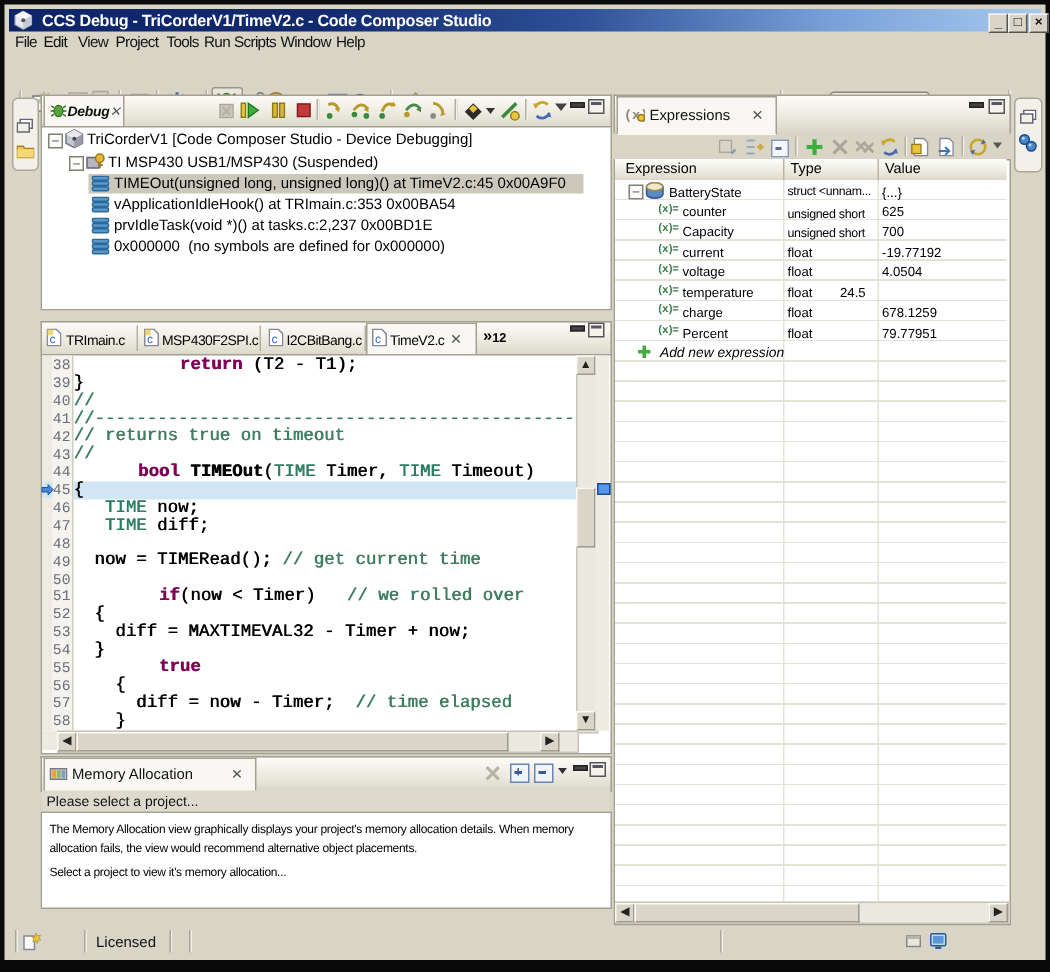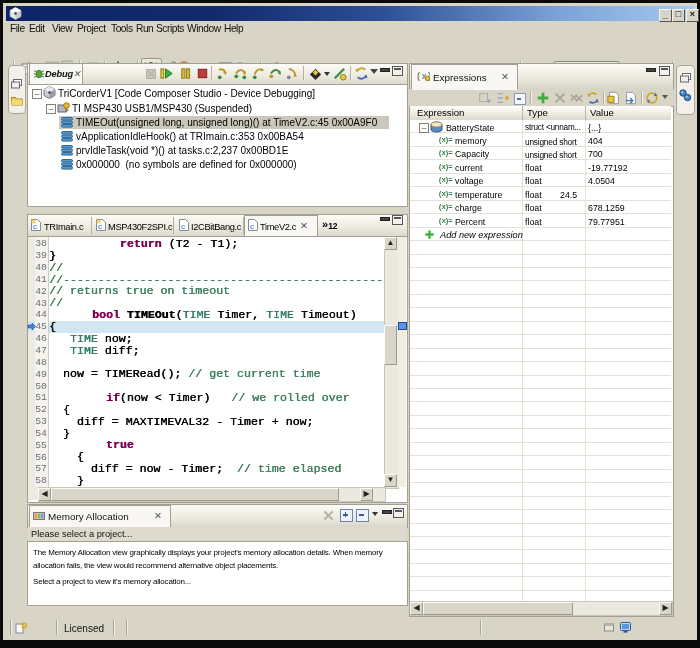--- a/index.html
+++ b/index.html
@@ -46,20 +46,21 @@
 </head>
 <body>
 <div id="frame"></div>
 <div id="title">
   <svg class="a" style="left:3px;top:1px" width="13" height="13" viewBox="0 0 13 13">
     <polygon points="6.5,0.5 12,3.5 12,9.5 6.5,12.5 1,9.5 1,3.5" fill="#e8e8f0" stroke="#9aa" stroke-width="0.8"></polygon>
     <polygon points="6.5,0.5 12,3.5 6.5,6.5 1,3.5" fill="#fbfbfd"></polygon>
     <polygon points="6.5,6.5 12,3.5 12,9.5 6.5,12.5" fill="#c9c9d6"></polygon>
     <circle cx="6.5" cy="6.5" r="1.4" fill="#555"></circle>
   </svg>
+  <div class="txt">CCS Debug - TriCorderV1/TimeV2.c - Code Composer Studio</div>
   <div class="winbtn" style="left:653px;"><span style="position:relative;top:1px">_</span></div>
   <div class="winbtn" style="left:666px;">□</div>
   <div class="winbtn" style="left:680px;">×</div>
 </div>
 <div id="menubar">
   <span class="mi" style="left:4px">File</span>
   <span class="mi" style="left:23px">Edit</span>
   <span class="mi" style="left:46px">View</span>
   <span class="mi" style="left:71px">Project</span>
   <span class="mi" style="left:105px">Tools</span>
@@ -564,34 +565,34 @@
   <div class="exp" style="left:419px;top:123px">–</div>
   <svg class="a" style="left:430px;top:121px" width="13" height="12" viewBox="0 0 13 12">
     <ellipse cx="6.5" cy="3.5" rx="5.5" ry="2.6" fill="#f0e8c8" stroke="#9a8a5a"></ellipse>
     <path d="M1 3.5 v5 a5.5 2.6 0 0 0 11 0 v-5" fill="#5a8ac0" stroke="#2a5a90"></path>
     <ellipse cx="6.5" cy="3.5" rx="5.5" ry="2.6" fill="#f0e8c8" stroke="#9a8a5a"></ellipse>
   </svg>
   <div class="erow" style="left:446px;top:122.5px">BatteryState</div>
   <div class="erow" style="left:525px;top:122.5px;font-size:8.2px;letter-spacing:-0.2px">struct &lt;unnam...</div>
   <div class="erow" style="left:588px;top:122.5px">{...}</div>
   <div class="erow" style="left:525px;top:136.5px;font-size:8.3px;letter-spacing:-0.2px">unsigned short</div>
-    <div class="erow" style="left:588px;top:136px">404</div>
+    <div class="erow" style="left:588px;top:136px">625</div>
   <div class="erow" style="left:525px;top:150px;font-size:8.3px;letter-spacing:-0.2px">unsigned short</div>
     <div class="erow" style="left:588px;top:149.4px">700</div>
   <div class="erow" style="left:525px;top:162.9px">float</div>
     <div class="erow" style="left:588px;top:162.9px">-19.77192</div>
   <div class="erow" style="left:525px;top:176.3px">float</div>
     <div class="erow" style="left:588px;top:176.3px">4.0504</div>
   <div class="erow" style="left:525px;top:189.8px">float</div>
     <div class="erow" style="left:560px;top:189.8px">24.5</div>
   <div class="erow" style="left:525px;top:203.2px">float</div>
     <div class="erow" style="left:588px;top:203.2px">678.1259</div>
   <div class="erow" style="left:525px;top:216.7px">float</div>
     <div class="erow" style="left:588px;top:216.7px">79.77951</div>
-  <div class="erow" style="left:455px;top:136px">memory</div>
+  <div class="erow" style="left:455px;top:136px">counter</div>
   <div class="erow" style="left:455px;top:149.4px">Capacity</div>
   <div class="erow" style="left:455px;top:162.9px">current</div>
   <div class="erow" style="left:455px;top:176.3px">voltage</div>
   <div class="erow" style="left:455px;top:189.8px">temperature</div>
   <div class="erow" style="left:455px;top:203.2px">charge</div>
   <div class="erow" style="left:455px;top:216.7px">Percent</div>
   <div class="vicon" style="left:438px;top:136px"></div>
   <div class="vicon" style="left:438px;top:149.4px"></div>
   <div class="vicon" style="left:438px;top:162.9px"></div>
   <div class="vicon" style="left:438px;top:176.3px"></div>

